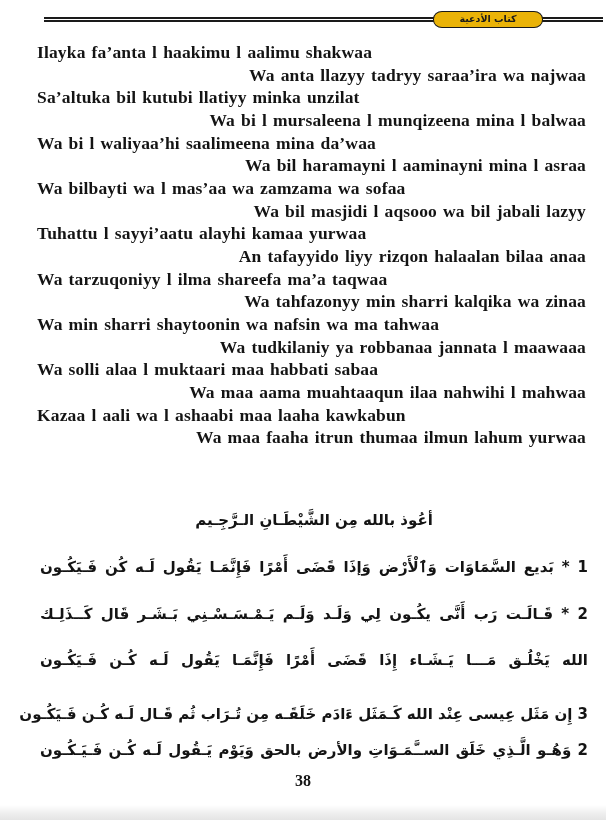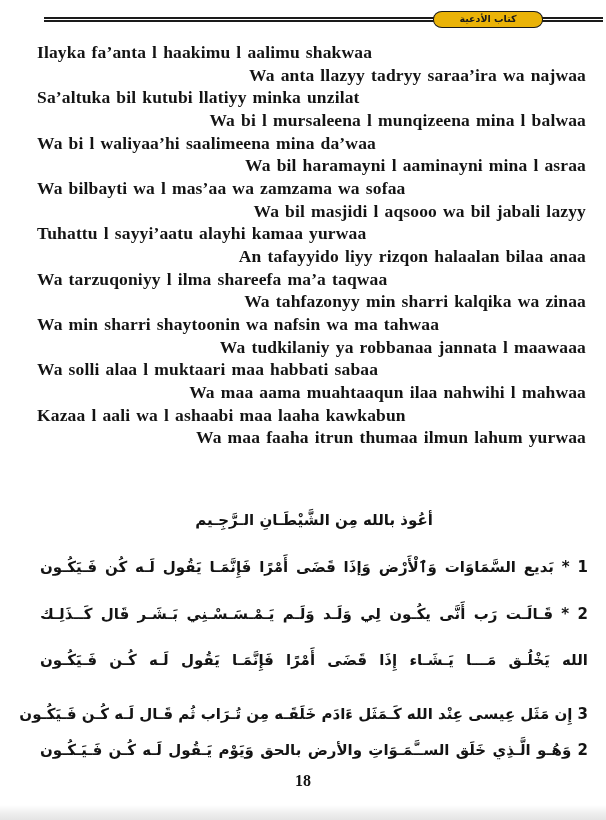--- a/index.html
+++ b/index.html
@@ -159,17 +159,17 @@
   </div>
 
   <div class="arabic-line istiadha">أعُوذ بالله مِن الشَّيْطَـانِ الـرَّجِـيم</div>
 
   <div class="arabic-line vline v1">1 * بَديع السَّمَاوَات وَٱلْأَرْض وَإذَا قَضَى أَمْرًا فَإِنَّمَـا يَقُول لَـه كُن فَـيَكُـون</div>
   <div class="arabic-line vline v2">2 * قَـالَـت رَب أَنَّى يكُـون لِي وَلَـد وَلَـم يَـمْـسَـسْـنِي بَـشَـر قَال كَــذَلِـك</div>
   <div class="arabic-line vline v3">الله يَخْلُـق مَـــا يَـشَـاء إِذَا قَضَى أَمْرًا فَإِنَّمَـا يَقُول لَـه كُـن فَـيَكُـون</div>
   <div class="arabic-line vline v4">3 إِن مَثَل عِيسى عِنْد الله كَـمَثَل ءَادَم خَلَقَـه مِن تُـرَاب ثُم قَـال لَـه كُـن فَـيَكُـون</div>
   <div class="arabic-line vline v5">2 وَهُـو الَّـذِي خَلَق الســَّمَـوَاتِ والأرض بالحق وَيَوْم يَـقُول لَـه كُـن فَـيَـكُـون</div>
 
-  <div class="pagenum">18</div>
+  <div class="pagenum">38</div>
 
   <div class="scan-edge"></div>
 
 </div>
 
 </body></html>

